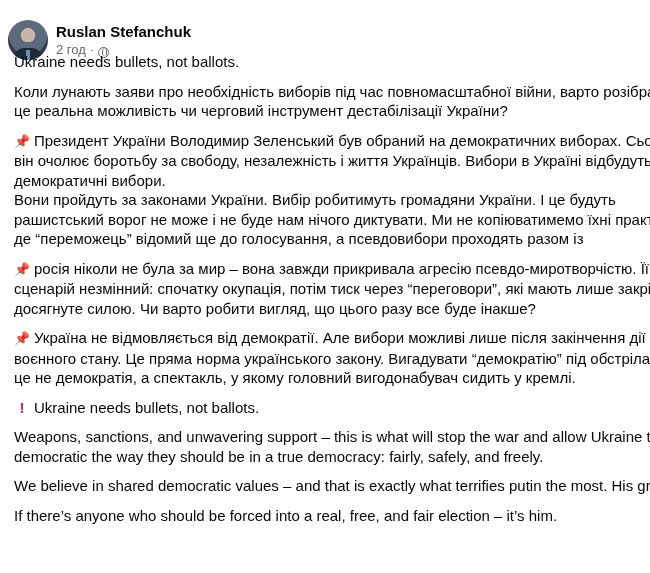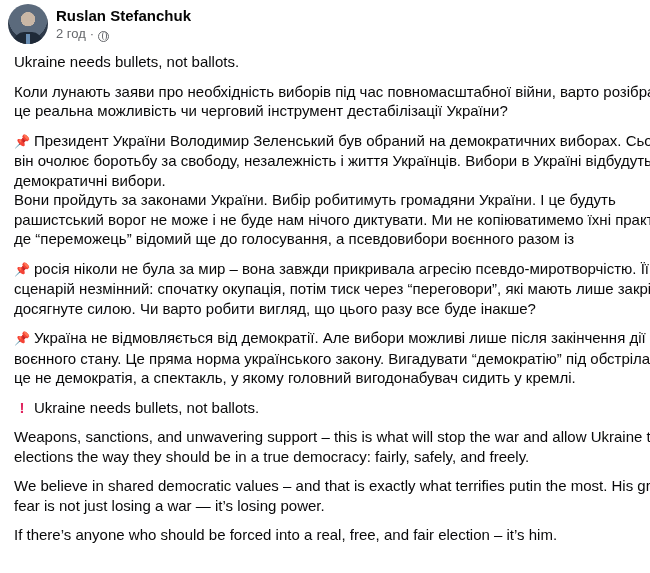--- a/index.html
+++ b/index.html
@@ -3,21 +3,21 @@
 <meta charset="utf-8">
 <style>
   html, body { margin: 0; padding: 0; }
   body {
     width: 650px; height: 573px; overflow: hidden;
     background: #ffffff;
     font-family: "Liberation Sans", "DejaVu Sans", sans-serif;
     color: #080809;
   }
   .post { position: relative; width: 650px; height: 573px; }
-  .header { position: absolute; left: 8px; top: 4px; display: flex; align-items: flex-start; }
+  .header { position: absolute; left: 8px; top: 20px; display: flex; align-items: flex-start; }
   .avatar {
     width: 40px; height: 40px; border-radius: 50%;
     background: radial-gradient(circle at 50% 38%, #c9b7a6 0 22%, #5b6a7c 23% 60%, #2e3a4a 61%);
     position: relative; overflow: hidden;
   }
   .avatar .shirt { position:absolute; left:6px; right:6px; bottom:-6px; height:18px; border-radius:10px 10px 0 0; background:#1f2a38; }
   .avatar .tie { position:absolute; left:18px; bottom:0; width:4px; height:10px; background:#6a8fb5; }
   .meta { margin-left: 8px; margin-top: 2px; }
   .author { font-weight: bold; font-size: 15px; color: #050505; line-height: 19px; }
   .time-row { display: flex; align-items: flex-end; font-size: 13px; color: #65676b; line-height: 17px; }
@@ -57,40 +57,39 @@
       <div class="p">
         <span class="line">Коли лунають заяви про необхідність виборів під час повномасштабної війни, варто розібратися:</span>
         <span class="line">це реальна можливість чи черговий інструмент дестабілізації України?</span>
       </div>
       <div class="p">
         <span class="line"><span class="emoji pin">📌</span><span>Президент України Володимир Зеленський був обраний на демократичних виборах. Сьогодні</span></span>
         <span class="line">він очолює боротьбу за свободу, незалежність і життя Українців. Вибори в Україні відбудуться.</span>
         <span class="line">демократичні вибори.</span>
         <span class="line">Вони пройдуть за законами України. Вибір робитимуть громадяни України. І це будуть</span>
         <span class="line">рашистський ворог не може і не буде нам нічого диктувати. Ми не копіюватимемо їхні практики,</span>
-        <span class="line">де “переможець” відомий ще до голосування, а псевдовибори воєнного разом із</span>
+        <span class="line">де “переможець” відомий ще до голосування, а псевдовибори проходять разом із</span>
       </div>
       <div class="p">
         <span class="line"><span class="emoji pin">📌</span><span>росія ніколи не була за мир – вона завжди прикривала агресію псевдо-миротворчістю. Її</span></span>
         <span class="line">сценарій незмінний: спочатку окупація, потім тиск через “переговори”, які мають лише закріпити</span>
         <span class="line">досягнуте силою. Чи варто робити вигляд, що цього разу все буде інакше?</span>
       </div>
       <div class="p">
         <span class="line"><span class="emoji pin">📌</span><span>Україна не відмовляється від демократії. Але вибори можливі лише після закінчення дії</span></span>
         <span class="line">воєнного стану. Це пряма норма українського закону. Вигадувати “демократію” під обстрілами –</span>
         <span class="line">це не демократія, а спектакль, у якому головний вигодонабувач сидить у кремлі.</span>
       </div>
       <div class="p">
         <span class="line"><span class="emoji excl">!</span><span>Ukraine needs bullets, not ballots.</span></span>
       </div>
       <div class="p">
         <span class="line">Weapons, sanctions, and unwavering support – this is what will stop the war and allow Ukraine to hold</span>
-        <span class="line">elections the way they should be in a true democracy: fairly, safely, and freely.</span>
+        <span class="line">democratic the way they should be in a true democracy: fairly, safely, and freely.</span>
       </div>
       <div class="p">
         <span class="line">We believe in shared democratic values – and that is exactly what terrifies putin the most. His greatest</span>
-        <span class="line">fear is not just losing a war — it’s losing power.</span>
       </div>
       <div class="p">
         <span class="line">If there’s anyone who should be forced into a real, free, and fair election – it’s him.</span>
       </div>
     </div>
 </div>
 
 </body></html>

